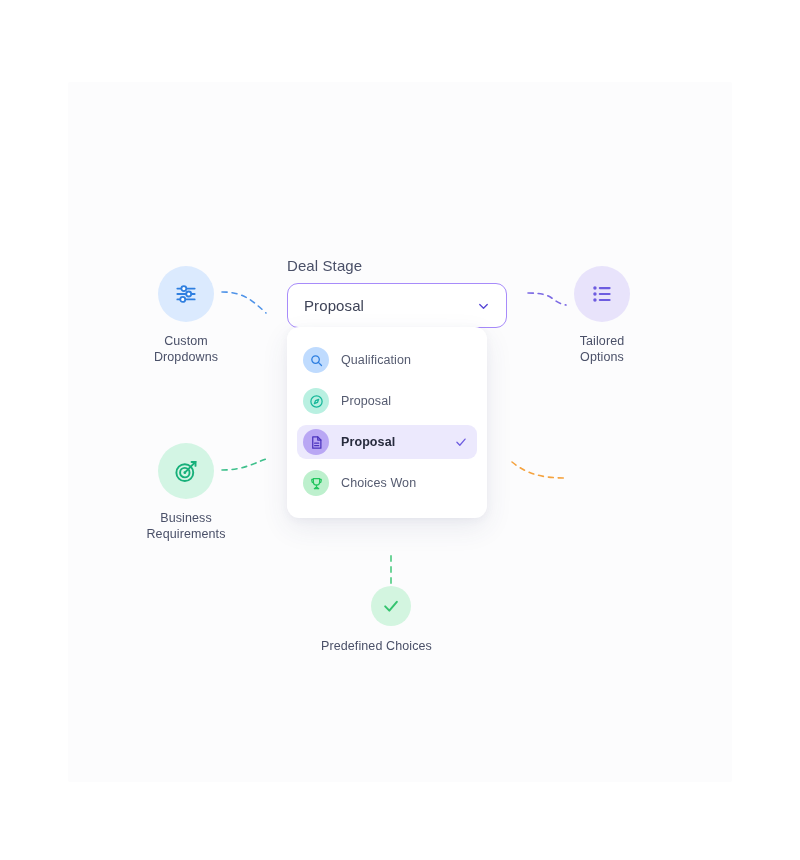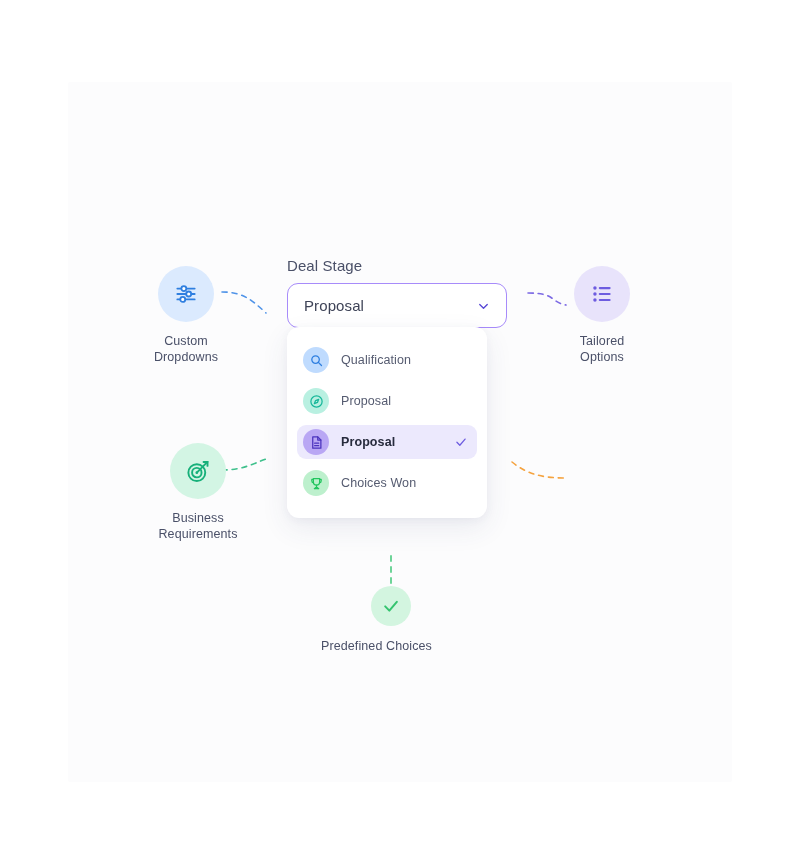--- a/index.html
+++ b/index.html
@@ -56,21 +56,21 @@
   .badge-label {
     margin-top: 11px;
     font-size: 12.5px;
     line-height: 16px;
     color: #4a5068;
     letter-spacing: 0.1px;
     white-space: pre-line;
   }
 
   .badge-custom-dropdowns { left: 116px; top: 266px; }
-  .badge-business-requirements { left: 128px; top: 443px; }
+  .badge-business-requirements { left: 116px; top: 443px; }
   .badge-tailored-options { left: 532px; top: 266px; }
   .badge-standardized-entry { left: 532px; top: 443px; }
 
   .badge-predefined-choices {
     position: absolute;
     left: 321px;
     top: 586px;
     width: 140px;
   }
   .badge-predefined-choices .badge-circle {

